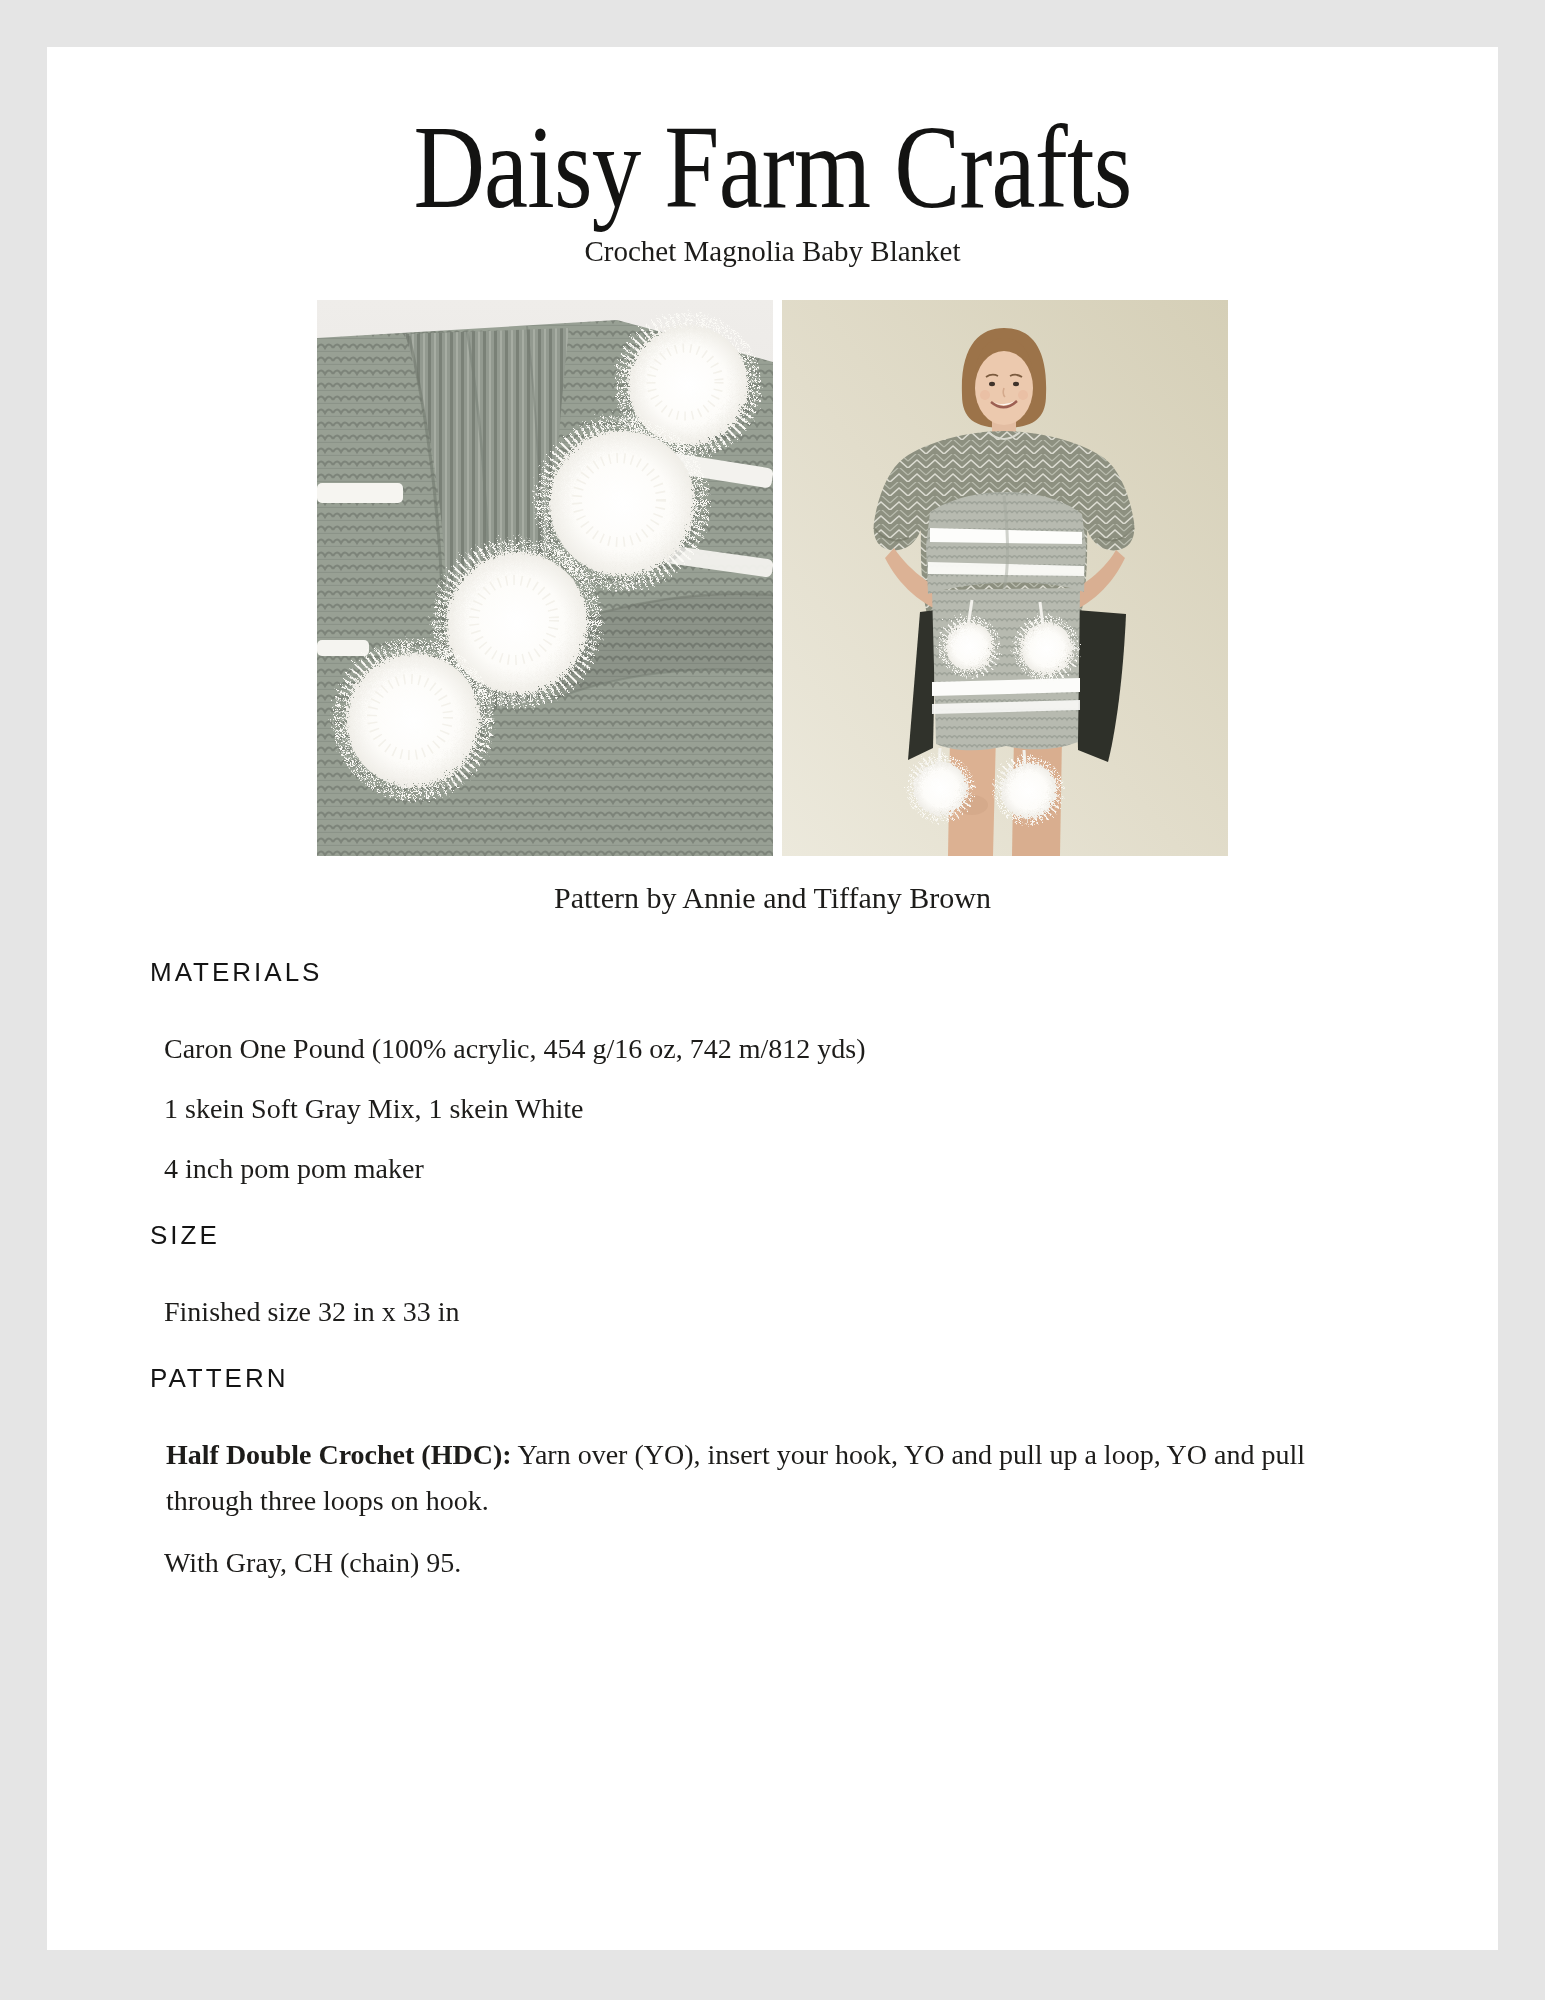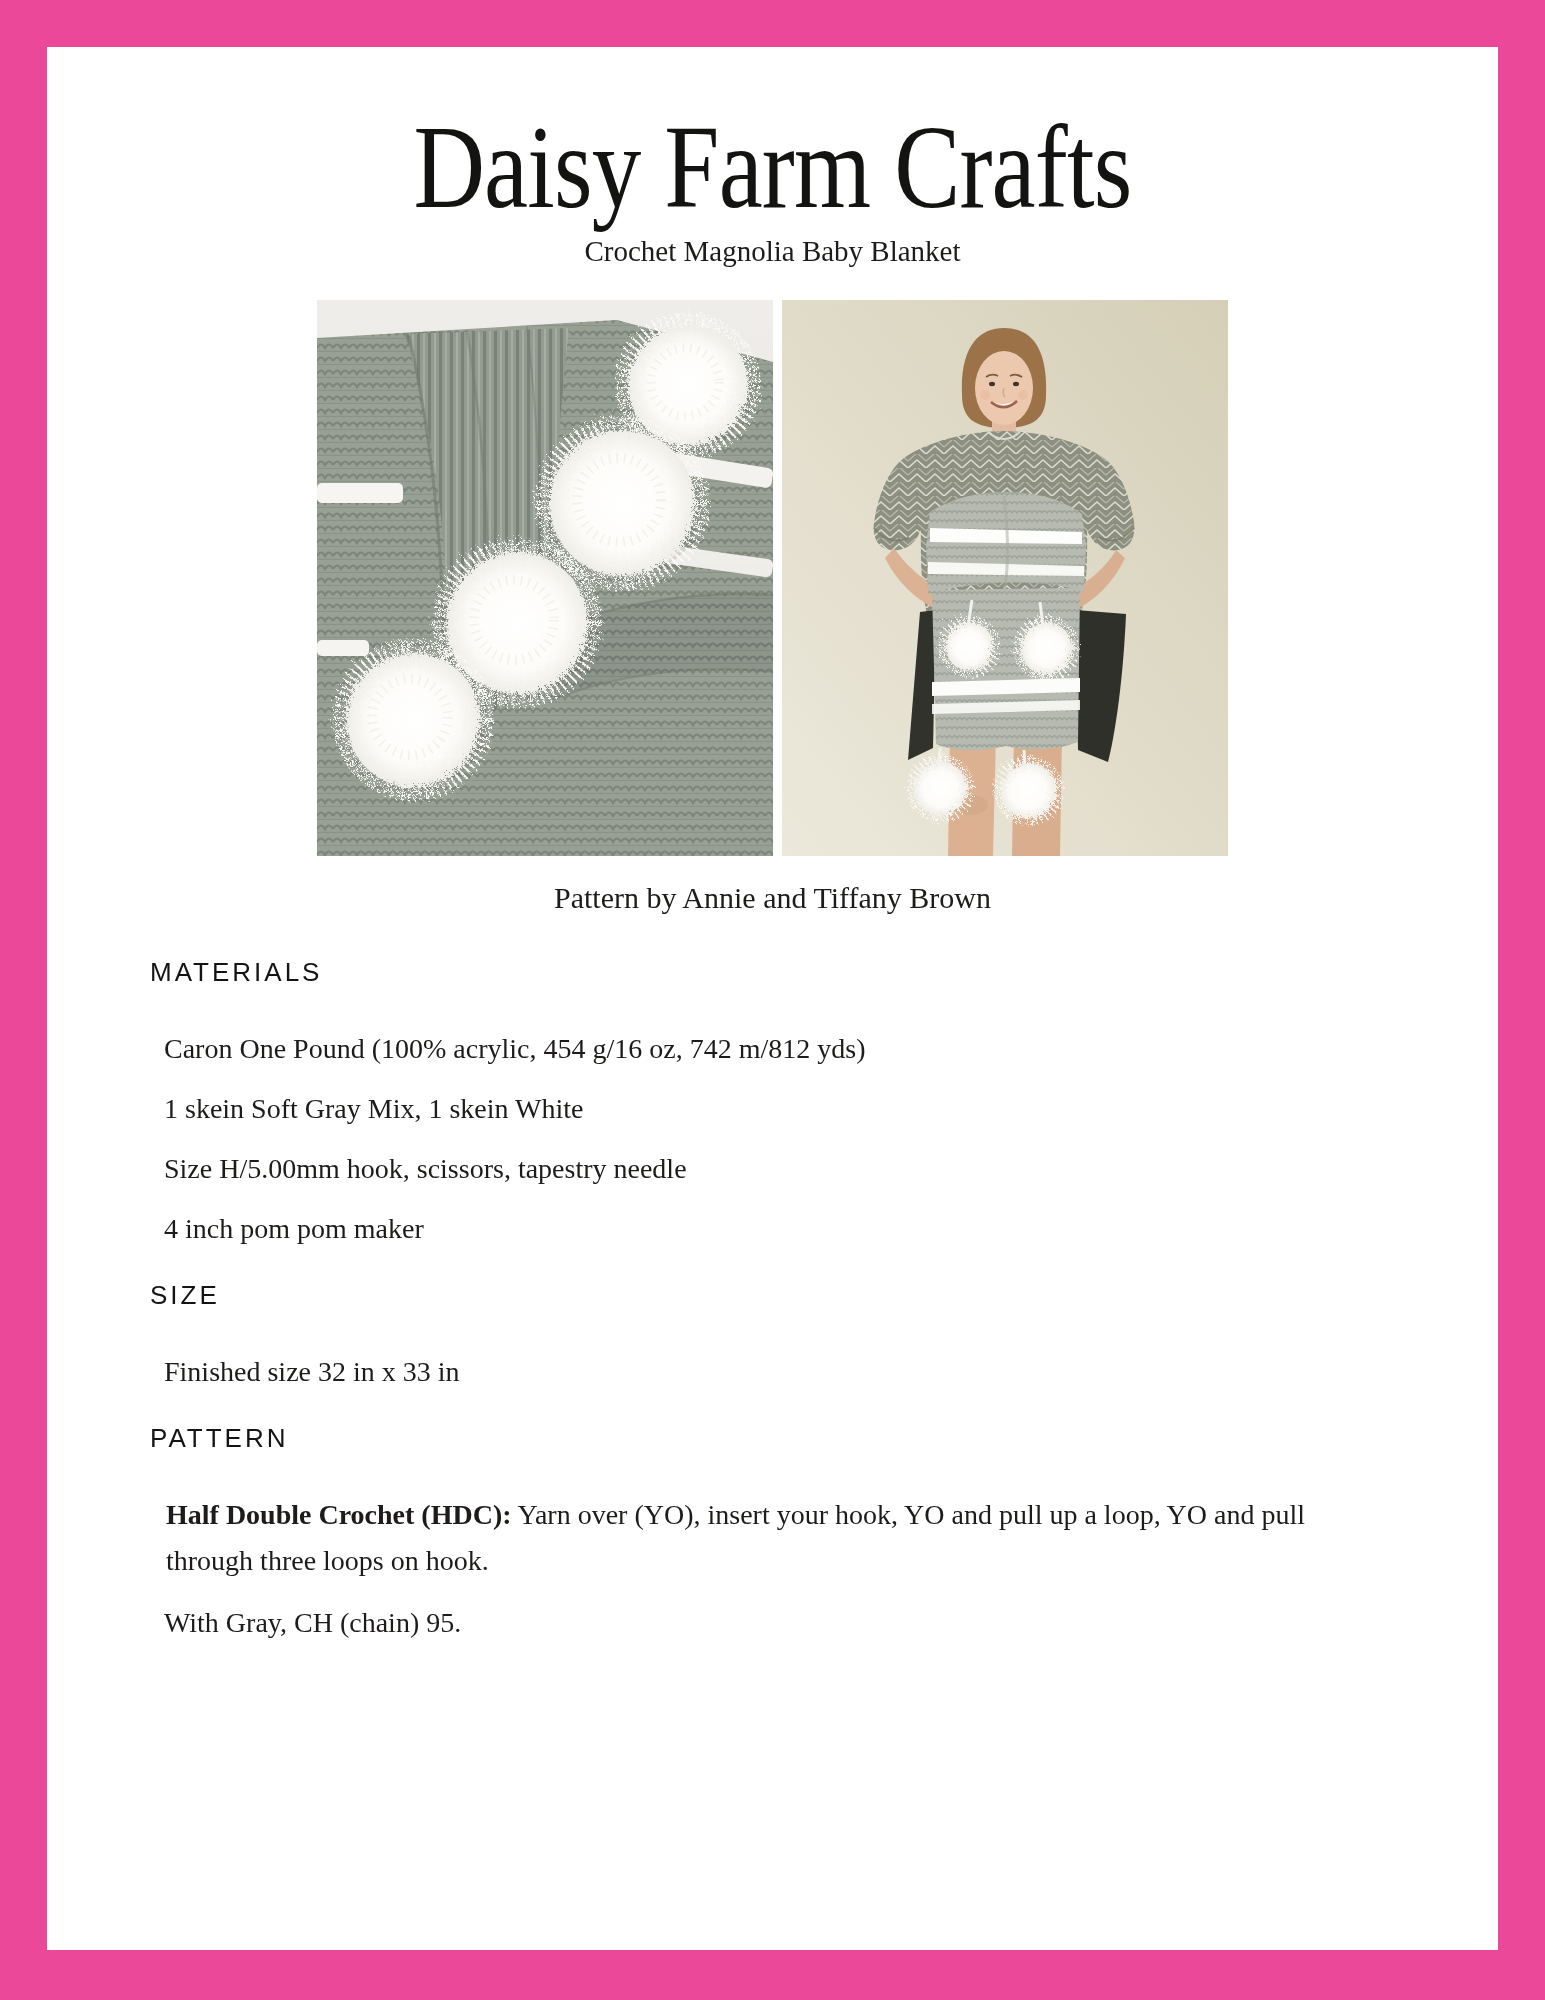--- a/index.html
+++ b/index.html
@@ -1,17 +1,17 @@
 <!DOCTYPE html>
 <html><head>
 <meta charset="utf-8">
 <style>
   html,body{margin:0;padding:0;}
   body{background:#c9cfd8;font-family:"Liberation Serif",serif;}
-  .frame{position:relative;width:1545px;height:2000px;background:#ec4899;overflow:hidden;}
+  .frame{position:relative;width:1545px;height:2000px;background:#e5e5e5;overflow:hidden;}
   .sheet{position:absolute;left:47px;top:47px;width:1451px;height:1903px;background:#ffffff;}
   .title-wrap{margin-top:56px;text-align:center;}
   .doc-title{display:inline-block;font-family:"Liberation Serif",serif;font-weight:400;
              font-size:118px;line-height:1.1;color:#131312;letter-spacing:-1px;
              transform:scaleX(.84);transform-origin:50% 50%;white-space:nowrap;}
   .doc-subtitle{text-align:center;font-size:29px;line-height:1.3;color:#1d1c1a;}
   .photo-grid{display:flex;justify-content:center;gap:9px;margin-top:30px;}
   .photo{display:block;}
   .photo svg{display:block;}
   .photo-caption{text-align:center;font-size:30px;line-height:1.3;color:#1d1c1a;margin-top:22px;}
@@ -209,21 +209,20 @@
     </div>
 
     <div class="photo-caption">Pattern by Annie and Tiffany Brown</div>
 
     <div class="content">
 
       <div>
         <h2 class="sec-heading first">MATERIALS</h2>
         <div class="body-line">Caron One Pound (100% acrylic, 454 g/16 oz, 742 m/812 yds)</div>
         <div class="body-line">1 skein Soft Gray Mix, 1 skein White</div>
-        <div class="body-line">Size H/5.00mm hook, scissors, tapestry needle</div>
         <div class="body-line">4 inch pom pom maker</div>
       </div>
 
       <div>
         <h2 class="sec-heading">SIZE</h2>
         <div class="body-line">Finished size 32 in x 33 in</div>
       </div>
 
       <div>
         <h2 class="sec-heading">PATTERN</h2>

